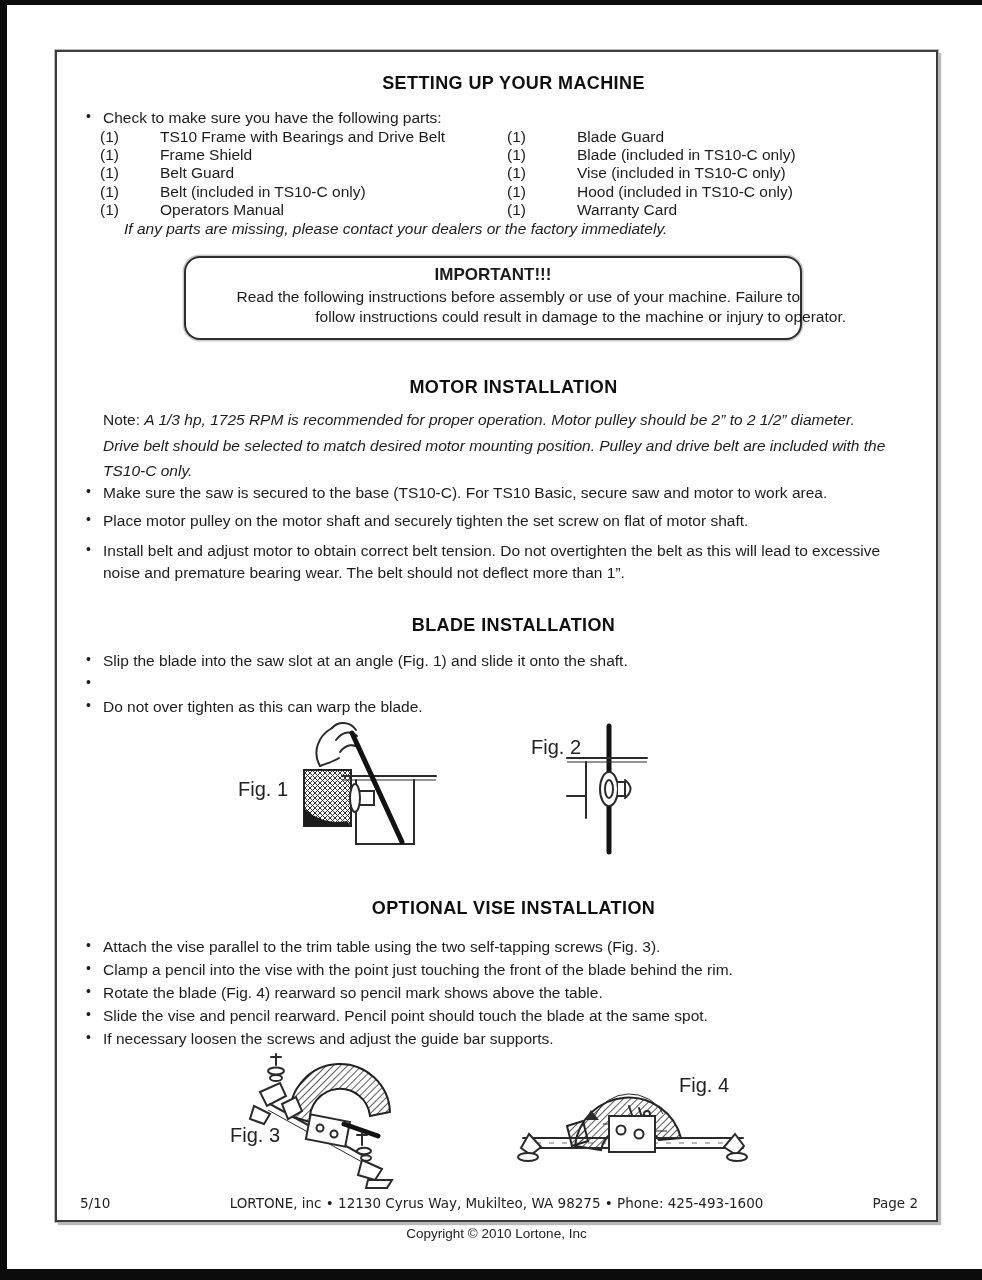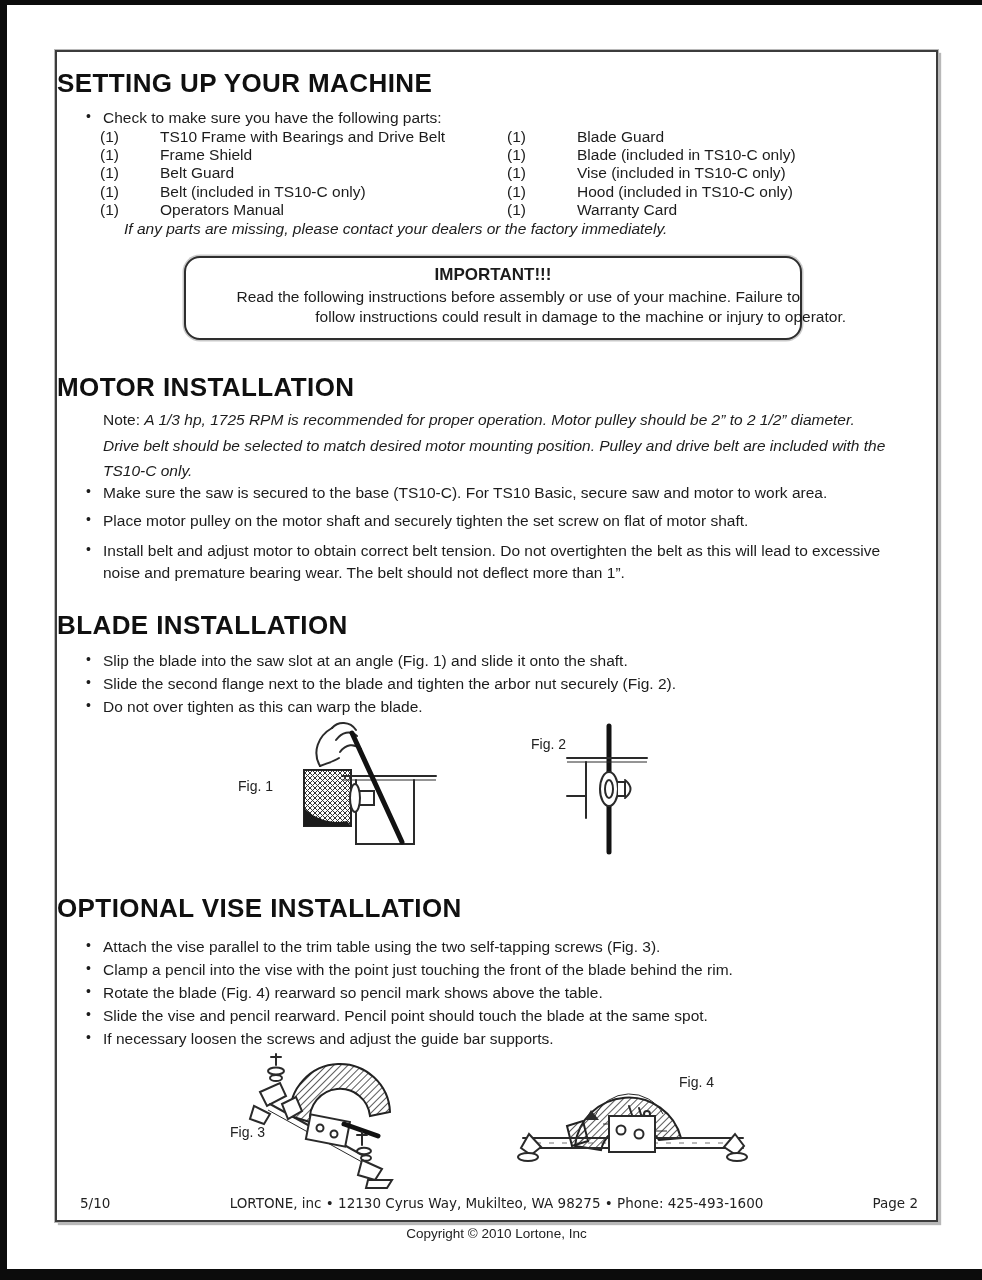--- a/index.html
+++ b/index.html
@@ -5,36 +5,36 @@
   html,body{margin:0;padding:0;background:#fff;}
   #screen{position:relative;width:982px;height:1280px;background:#fff;overflow:hidden;
           font-family:"Liberation Sans",sans-serif;color:#1c1c1c;}
   .strip{position:absolute;background:#0c0c0c;}
   #strip-top{top:0;left:0;width:982px;height:5px;}
   #strip-left{top:0;left:0;width:7px;height:1280px;}
   #strip-bottom{left:0;bottom:0;width:982px;height:11px;}
   .page{position:absolute;left:55px;top:50px;width:879px;height:1168px;background:#fff;
         border:2px solid #3c3c3c;box-shadow:0 0 0 1px #b8b8b8,3px 3px 1px rgba(0,0,0,.28);}
   .abs{position:absolute;}
-  .h-sec{position:absolute;left:0;width:100%;font-weight:bold;
-         font-size:26px;line-height:30px;letter-spacing:.4px;color:#101010;}
+  .h-sec{position:absolute;left:17px;width:100%;text-align:center;font-weight:bold;
+         font-size:18px;line-height:30px;letter-spacing:.4px;color:#101010;}
   .bt{font-size:15.5px;line-height:20px;}
   .bul{position:absolute;left:46px;width:800px;font-size:15.5px;line-height:21.5px;}
   .bul .dot{position:absolute;left:-17px;top:-1px;font-size:14px;}
   .prow{position:relative;height:18.2px;font-size:15.5px;}
   .prow span{position:absolute;top:0;white-space:nowrap;}
   .pq1{left:43px;} .pn1{left:103px;} .pq2{left:450px;} .pn2{left:488px;margin-left:32px;}
   .italic{font-style:italic;}
   .impbox{position:absolute;left:127px;top:204px;width:614px;height:80px;
           border:2.5px solid #2e2e2e;border-radius:16px;background:#fff;
           box-shadow:0 0 0 1.5px #c9c9c9;}
   .impbox .ttl{position:absolute;top:7px;left:0;width:100%;text-align:center;
                font-weight:bold;font-size:17px;}
   .impbox .ln{position:absolute;left:0;width:100%;text-align:right;font-size:15.5px;}
-  .figlabel{position:absolute;font-size:14px;color:#222;}
+  .figlabel{position:absolute;font-size:20px;color:#222;}
   .footer{position:absolute;left:0;top:1143px;width:100%;height:22px;
           font-family:"DejaVu Sans",sans-serif;font-size:13.5px;color:#222;}
   .footer .ctr{position:absolute;left:0;width:100%;text-align:center;}
   .footer .lft{position:absolute;left:23px;}
   .footer .rgt{position:absolute;right:18px;}
   .copyright{position:absolute;left:55px;top:1226px;width:883px;text-align:center;
              font-size:13.5px;color:#222;}
   svg{position:absolute;overflow:visible;}
   svg .ln{stroke:#2a2a2a;stroke-width:2;fill:none;stroke-linecap:round;}
   svg .thin{stroke:#2a2a2a;stroke-width:1;fill:none;}
@@ -126,21 +126,21 @@
     <div class="bul" style="top:488px;width:784px;">
       <span class="dot">•</span><span>Install belt and adjust motor to obtain correct belt tension. Do not overtighten the belt as this will lead to excessive noise and premature bearing wear.  The belt should not deflect more than 1”.</span>
     </div>
 
     <div class="h-sec" style="top:558px;">BLADE INSTALLATION</div>
 
     <div class="bul" style="top:598px;">
       <span class="dot">•</span><span>Slip the blade into the saw slot at an angle (Fig. 1) and slide it onto the shaft.</span>
     </div>
     <div class="bul" style="top:621px;">
-      <span class="dot">•</span><span>Slide the second flange next to the blade and tighten the arbor nut securely (Fig. 2).</span>
+      <span class="dot">•</span>
     </div>
     <div class="bul" style="top:644px;">
       <span class="dot">•</span><span>Do not over tighten as this can warp the blade.</span>
     </div>
 
     <div class="abs" style="top:666px;left:0;width:100%;height:150px;">
       <div class="figlabel" style="left:181px;top:60px;">Fig. 1</div>
       <svg style="left:243px;top:0;" width="140" height="145" viewBox="0 0 140 145">
         <path class="ln" d="M20 48 C12 34 18 18 32 10"></path>
         <path class="ln" d="M32 10 C38 3 50 3 56 12"></path>

